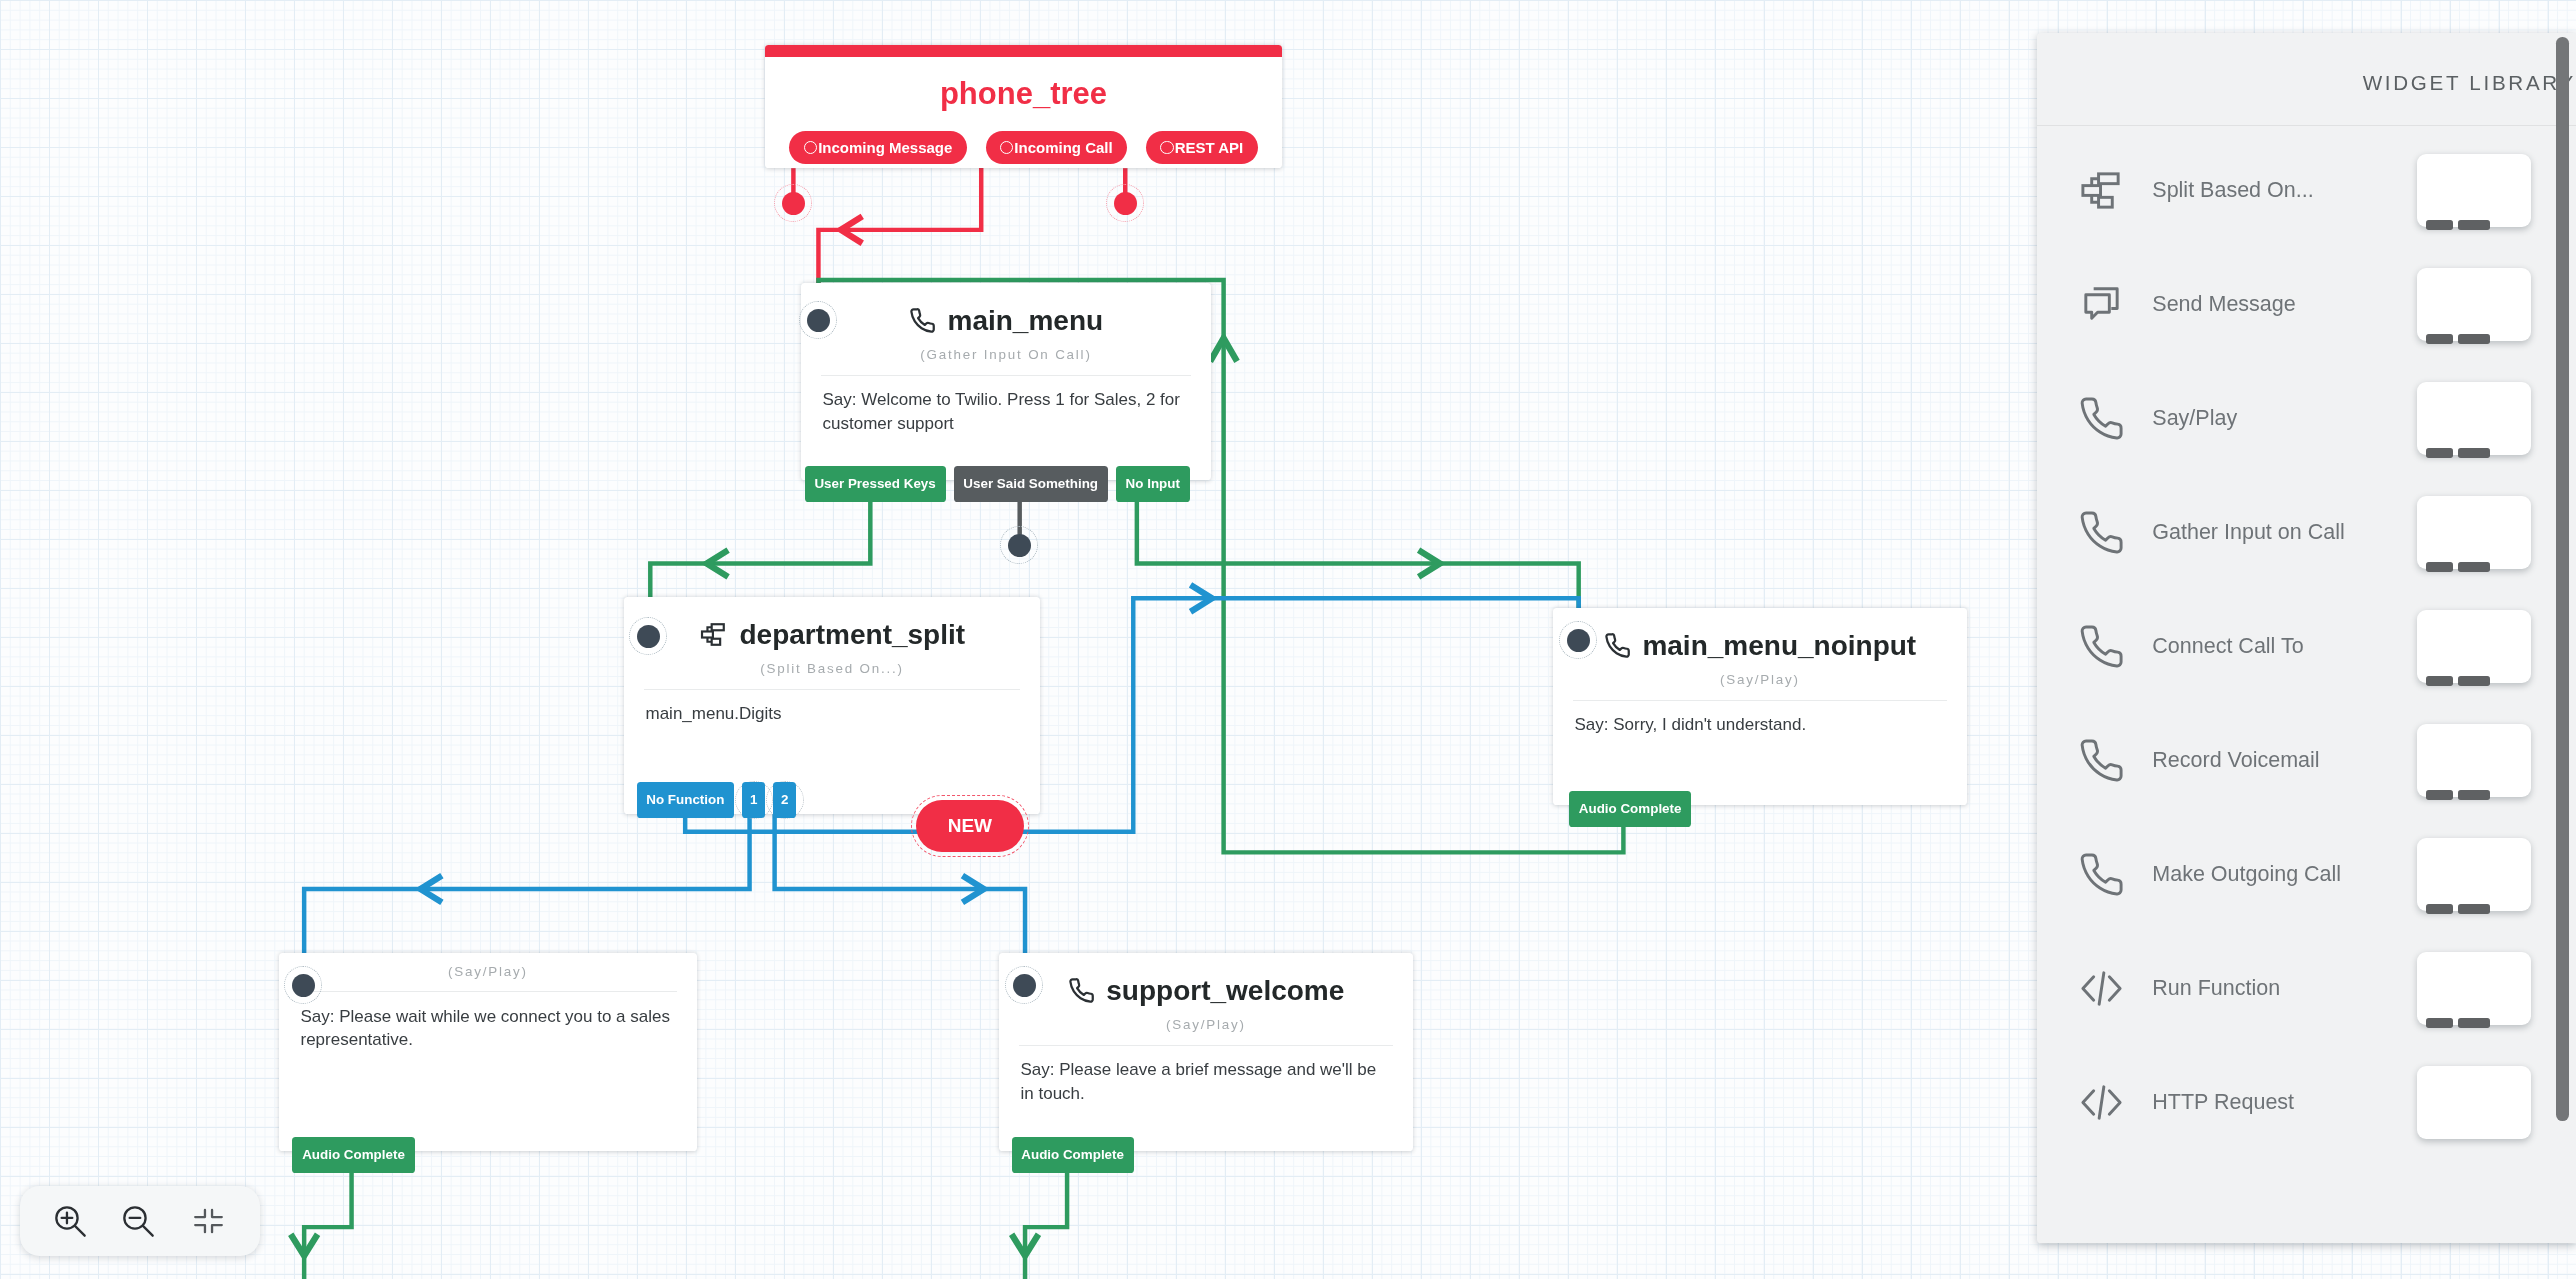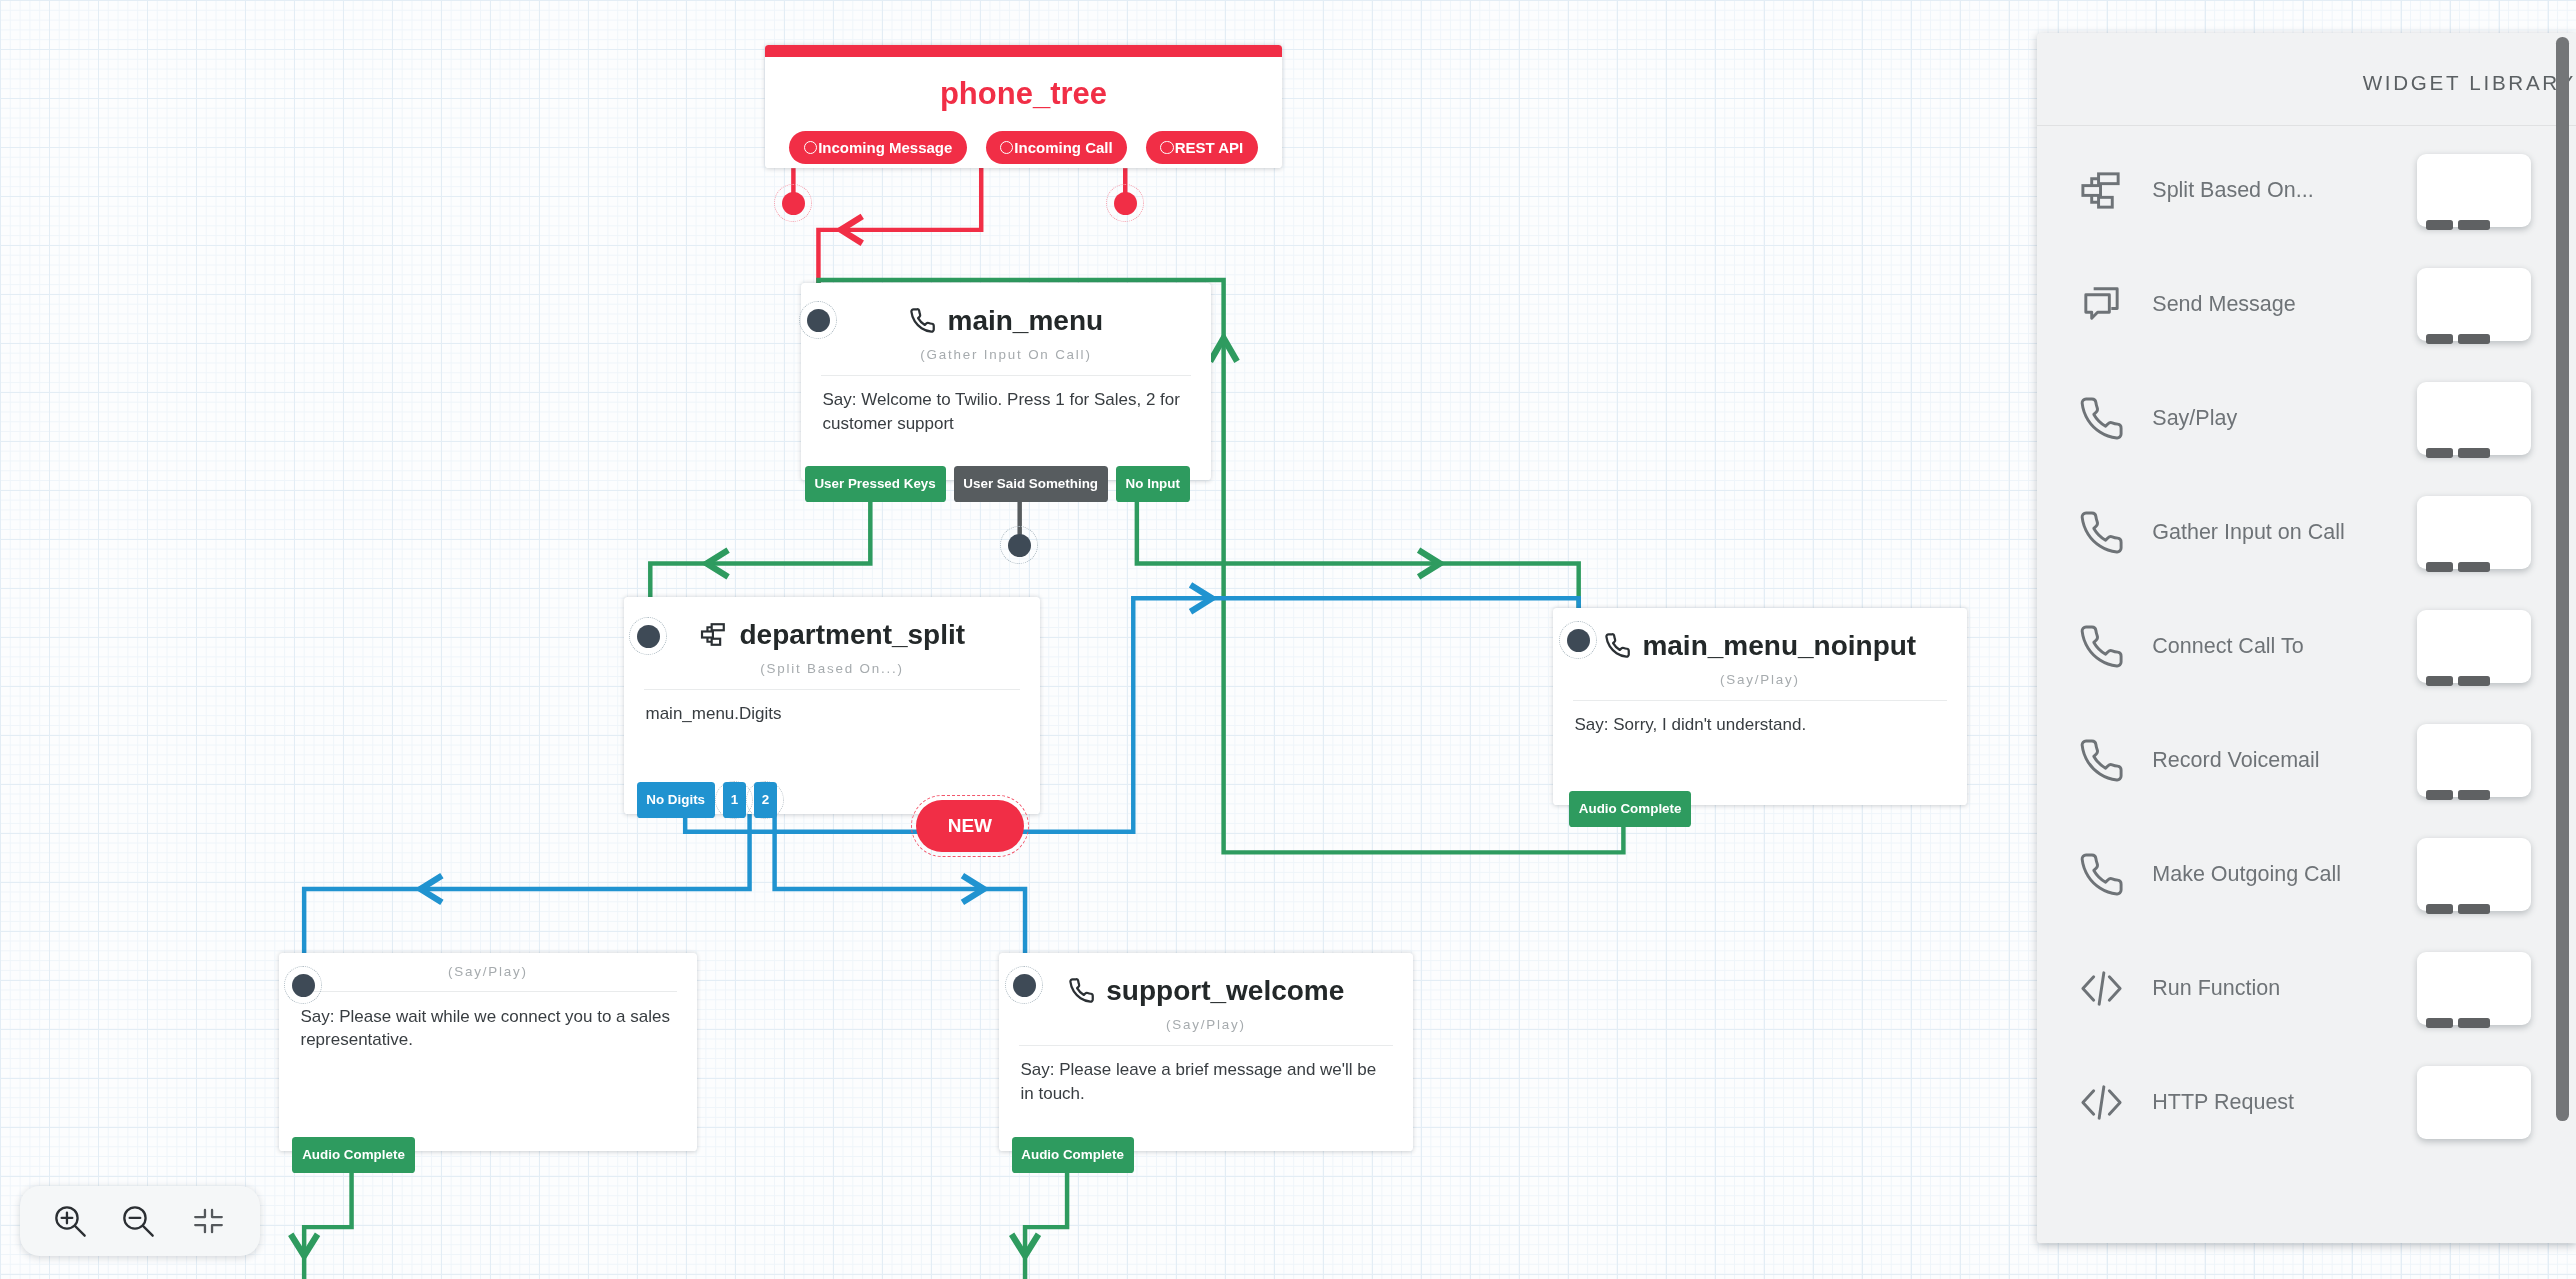--- a/index.html
+++ b/index.html
@@ -195,21 +195,21 @@
           <rect x="10.5" y="3.5" width="10" height="5"></rect>
           <rect x="10.5" y="15.5" width="7" height="5"></rect>
           <path d="M7 9.5 V6 H10.5 M7 14.5 V18 H10.5"></path>
         </svg>
       <span class="node-title">department_split</span>
     </div>
     <div class="node-sub">(Split Based On...)</div>
     <div class="node-div"></div>
     <div class="node-body">main_menu.Digits</div>
     <div class="tags flush">
-      <span class="tag blue">No Digits</span>
+      <span class="tag blue">No Function</span>
       <span class="tag blue small">1</span>
       <span class="tag blue small">2</span>
     </div>
     <div class="new-pill">NEW</div>
   </div>
 
   <div class="node" style="left:1553px; top:608px; width:414px; height:197px;">
     <div class="title-row">
       <svg width="27" height="27" viewBox="0 0 24 24" fill="none" stroke="#2b3034" stroke-width="2" stroke-linecap="round" stroke-linejoin="round">
           <path d="M22 16.92v3a2 2 0 0 1-2.18 2 19.79 19.79 0 0 1-8.63-3.07 19.5 19.5 0 0 1-6-6 19.79 19.79 0 0 1-3.07-8.67A2 2 0 0 1 4.11 2h3a2 2 0 0 1 2 1.72 12.84 12.84 0 0 0 .7 2.81 2 2 0 0 1-.45 2.11L8.09 9.91a16 16 0 0 0 6 6l1.27-1.27a2 2 0 0 1 2.11-.45 12.84 12.84 0 0 0 2.81.7A2 2 0 0 1 22 16.92z"></path>

